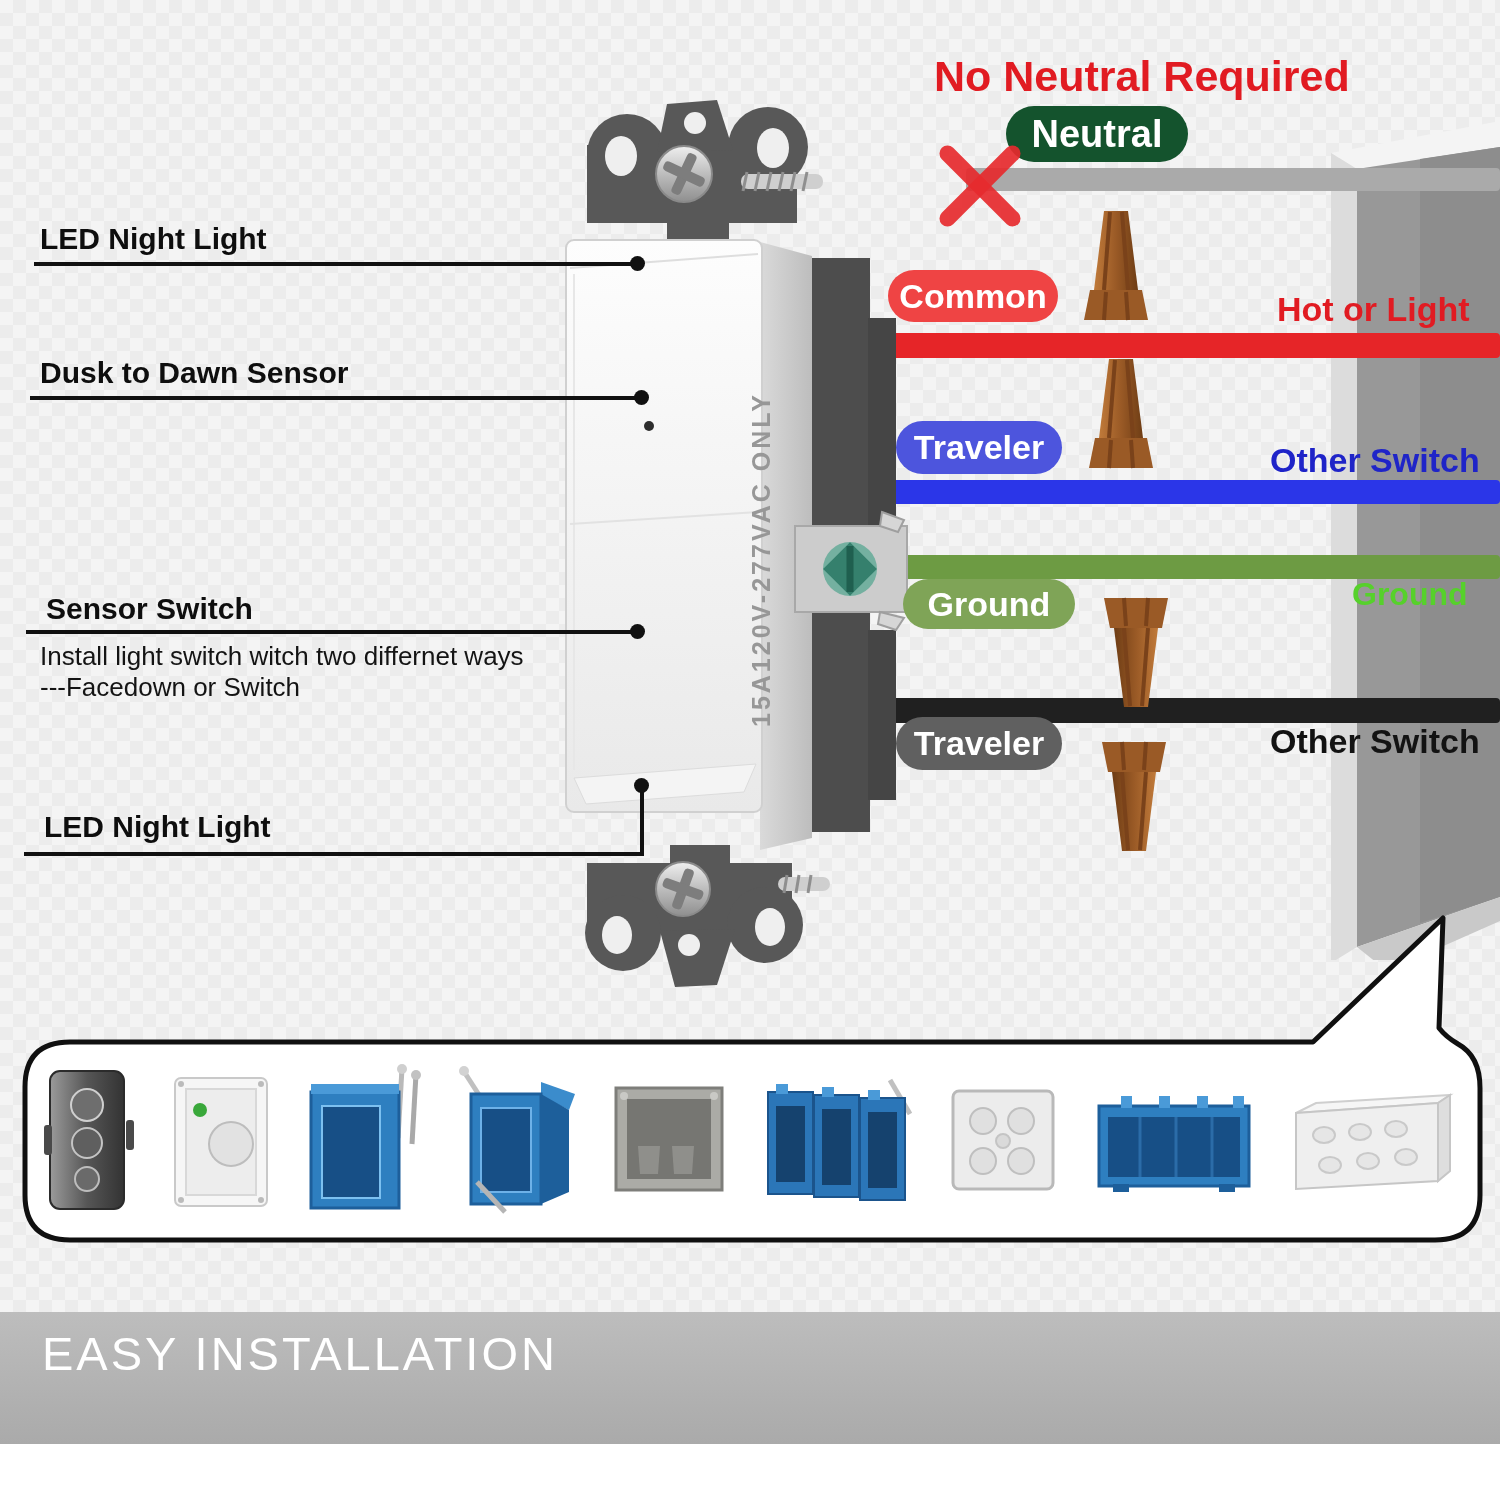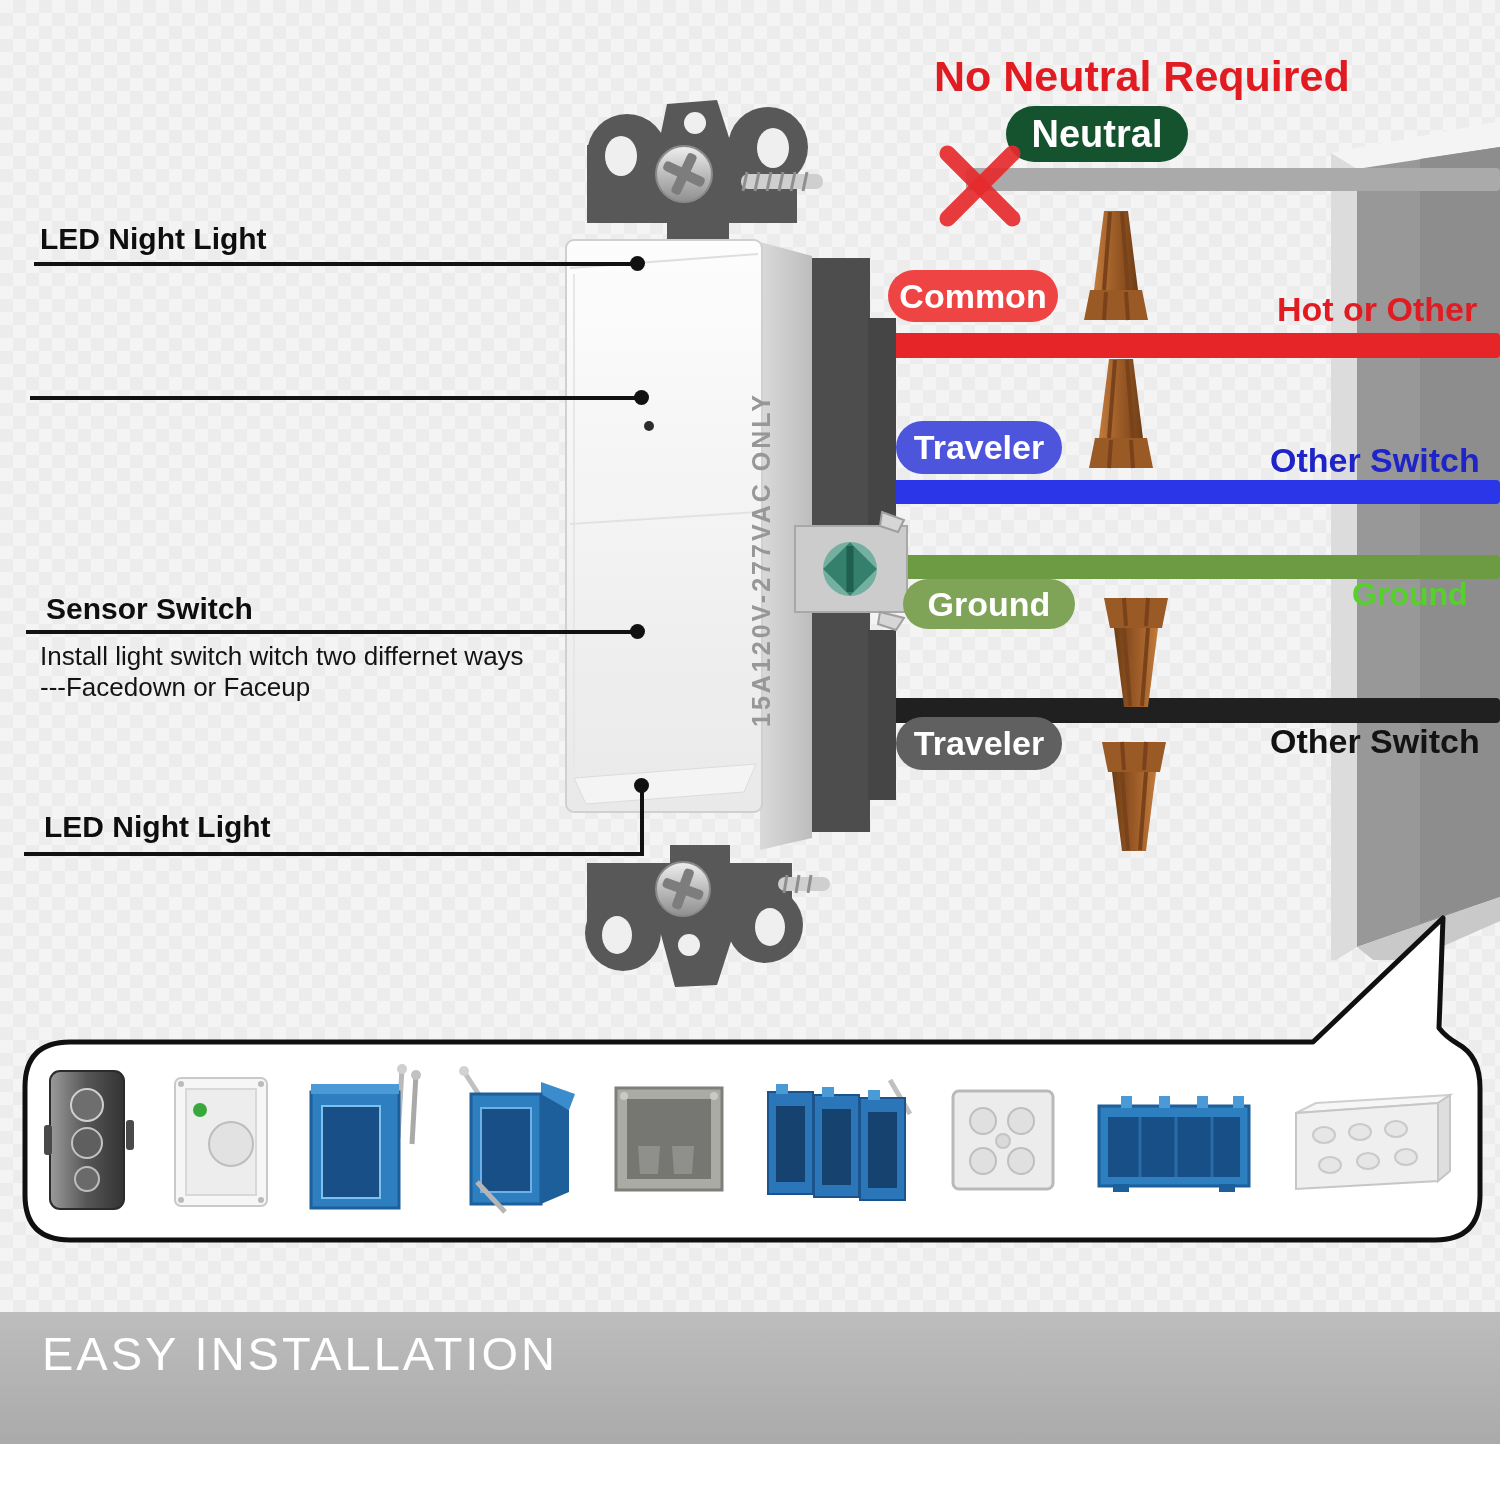--- a/index.html
+++ b/index.html
@@ -292,37 +292,38 @@
     <div class="bar" style="transform:rotate(45deg)"></div>
     <div class="bar" style="transform:rotate(-45deg)"></div>
   </div>
 
   <div class="pill abs" style="left:1006px;top:106px;width:182px;height:56px;background:#14532d;font-size:38px">Neutral</div>
   <div class="pill abs" style="left:888px;top:270px;width:170px;height:52px;background:#ef4444;font-size:34px">Common</div>
   <div class="pill abs" style="left:896px;top:421px;width:166px;height:53px;background:#4d55dd;font-size:34px">Traveler</div>
   <div class="pill abs" style="left:903px;top:579px;width:172px;height:50px;background:#7fa457;font-size:34px">Ground</div>
   <div class="pill abs" style="left:896px;top:717px;width:166px;height:53px;background:#606060;font-size:34px">Traveler</div>
 
-  <div class="rlabel abs" style="left:1277px;top:290px;font-size:34px;color:#e11b22">Hot or Other</div>
+  <div class="rlabel abs" style="left:1277px;top:290px;font-size:34px;color:#e11b22">Hot or Light</div>
   <div class="rlabel abs" style="left:1270px;top:441px;font-size:34px;color:#1f24c8">Other Switch</div>
   <div class="rlabel abs" style="left:1352px;top:576px;font-size:32px;color:#56d12b">Ground</div>
   <div class="rlabel abs" style="left:1270px;top:722px;font-size:34px;color:#131313">Other Switch</div>
 
   <div class="clabel abs" style="left:40px;top:222px">LED Night Light</div>
   <div class="cline abs" style="left:34px;top:262px;width:606px"></div>
   <div class="cdot abs" style="left:630px;top:256px"></div>
 
+  <div class="clabel abs" style="left:40px;top:356px">Dusk to Dawn Sensor</div>
   <div class="cline abs" style="left:30px;top:396px;width:612px"></div>
   <div class="cdot abs" style="left:634px;top:390px"></div>
 
   <div class="clabel abs" style="left:46px;top:592px">Sensor Switch</div>
   <div class="cline abs" style="left:26px;top:630px;width:612px"></div>
   <div class="cdot abs" style="left:630px;top:624px"></div>
   <div class="csub abs" style="left:40px;top:641px">Install light switch witch two differnet ways</div>
-  <div class="csub abs" style="left:40px;top:672px">---Facedown or Faceup</div>
+  <div class="csub abs" style="left:40px;top:672px">---Facedown or Switch</div>
 
   <div class="clabel abs" style="left:44px;top:810px">LED Night Light</div>
   <div class="cline abs" style="left:24px;top:852px;width:620px"></div>
   <div class="cvline abs" style="left:640px;top:784px;height:70px"></div>
   <div class="cdot abs" style="left:634px;top:778px"></div>
 
   <div id="banner" class="abs">
     <div class="h1">EASY INSTALLATION</div>
   </div>
 

